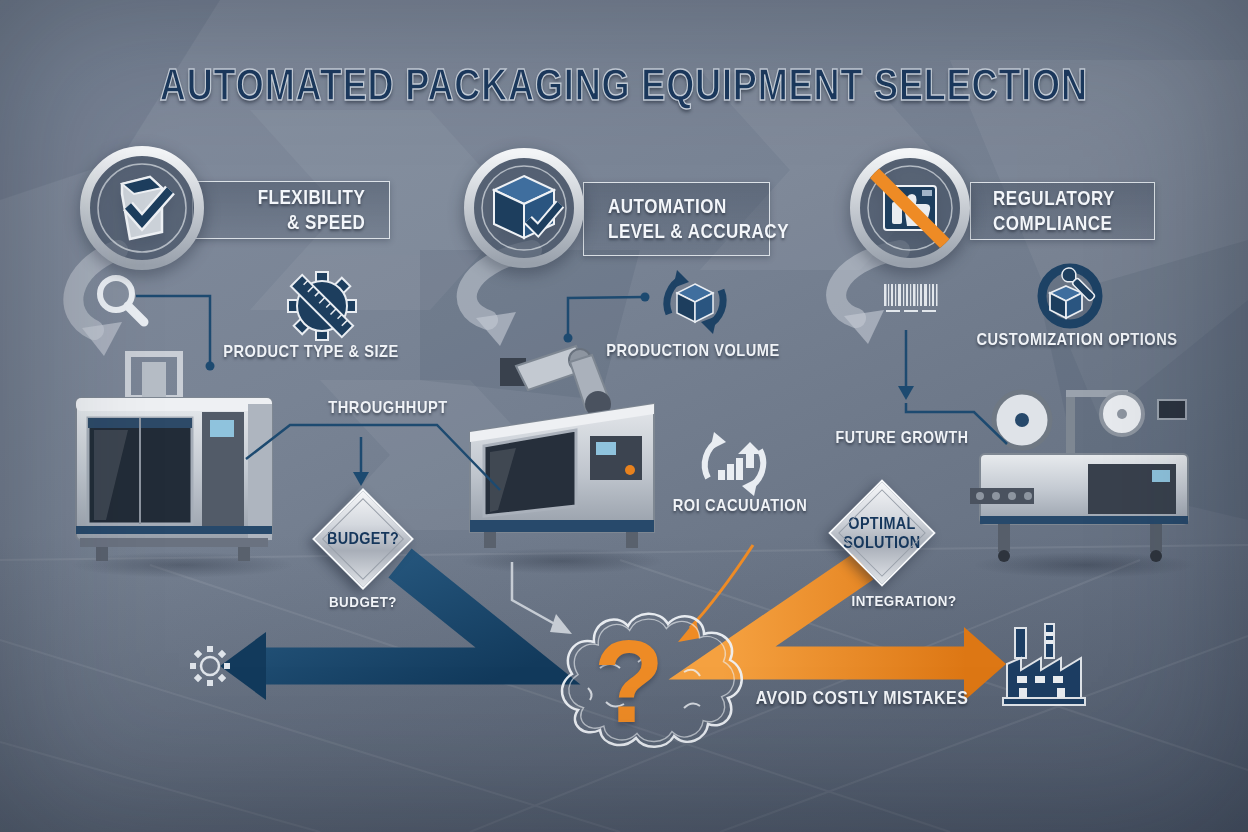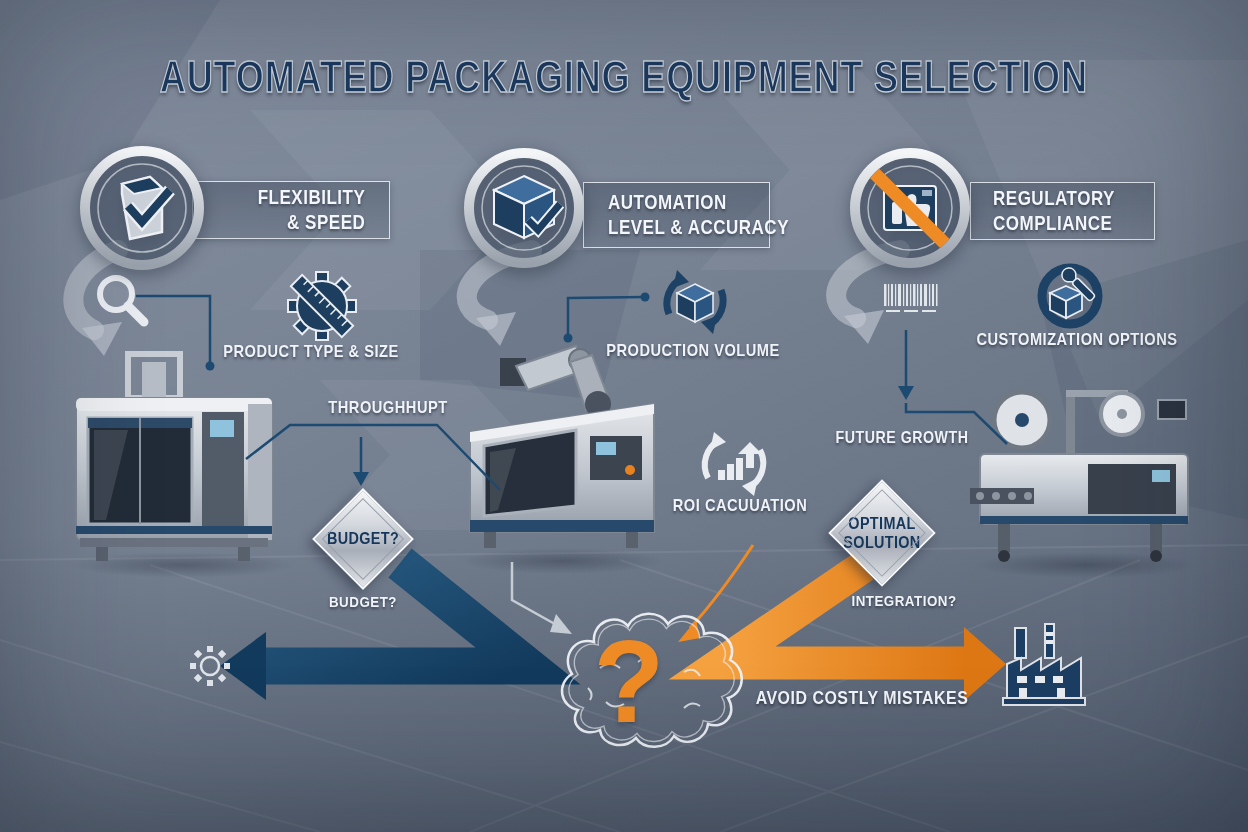--- a/index.html
+++ b/index.html
@@ -86,21 +86,21 @@
       <line x1="0" y1="742" x2="320" y2="832"></line>
       <line x1="0" y1="640" x2="620" y2="832"></line>
       <line x1="150" y1="565" x2="950" y2="832"></line>
       <line x1="620" y1="560" x2="1248" y2="770"></line>
       <line x1="1248" y1="636" x2="720" y2="832"></line>
       <line x1="1140" y1="560" x2="470" y2="832"></line>
       <line x1="0" y1="560" x2="1248" y2="545"></line>
     </g>
   </svg>
 
-  <h1 class="abs title" style="margin:4px;">
+  <h1 class="abs title" style="margin:12px;">
     <span>AUTOMATED PACKAGING EQUIPMENT SELECTION</span>
   </h1>
 
   <div class="abs shadow-ellipse" style="left:70px;top:552px;width:225px;height:26px;"></div>
   <div class="abs shadow-ellipse" style="left:460px;top:548px;width:205px;height:26px;"></div>
   <div class="abs shadow-ellipse" style="left:972px;top:552px;width:225px;height:26px;"></div>
 
   <svg class="abs z2" style="left:70px;top:352px" width="212" height="214" viewBox="0 0 212 214">
     <defs>
       <linearGradient id="m1s" x1="0" y1="0" x2="0" y2="1">
@@ -295,21 +295,21 @@
       <g clip-path="url(#clip3)">
         <rect x="10" y="56" width="110" height="13" fill="#ee8b25" transform="rotate(45 62 62)"></rect>
       </g>
     </g>
   </svg>
 
   <div class="abs badge-box" style="left:192px;top:181px;width:198px;height:58px;padding-left:38px;box-sizing:border-box;text-align:right;">
     <span class="bl">FLEXIBILITY</span>
     <span class="bl">&amp; SPEED</span>
   </div>
-  <div class="abs badge-box" style="left:583px;top:182px;width:187px;height:66px;padding-left:24px;box-sizing:border-box;">
+  <div class="abs badge-box" style="left:583px;top:182px;width:187px;height:74px;padding-left:24px;box-sizing:border-box;">
     <span class="bl">AUTOMATION</span>
     <span class="bl">LEVEL &amp; ACCURACY</span>
   </div>
   <div class="abs badge-box" style="left:970px;top:182px;width:185px;height:58px;padding-left:22px;box-sizing:border-box;">
     <span class="bl">REGULATORY</span>
     <span class="bl">COMPLIANCE</span>
   </div>
 
   <svg class="abs z4" style="left:92px;top:272px" width="62" height="60" viewBox="0 0 62 60">
     <circle cx="24" cy="22" r="16" fill="rgba(255,255,255,.07)" stroke="#e9edf2" stroke-width="6"></circle>

